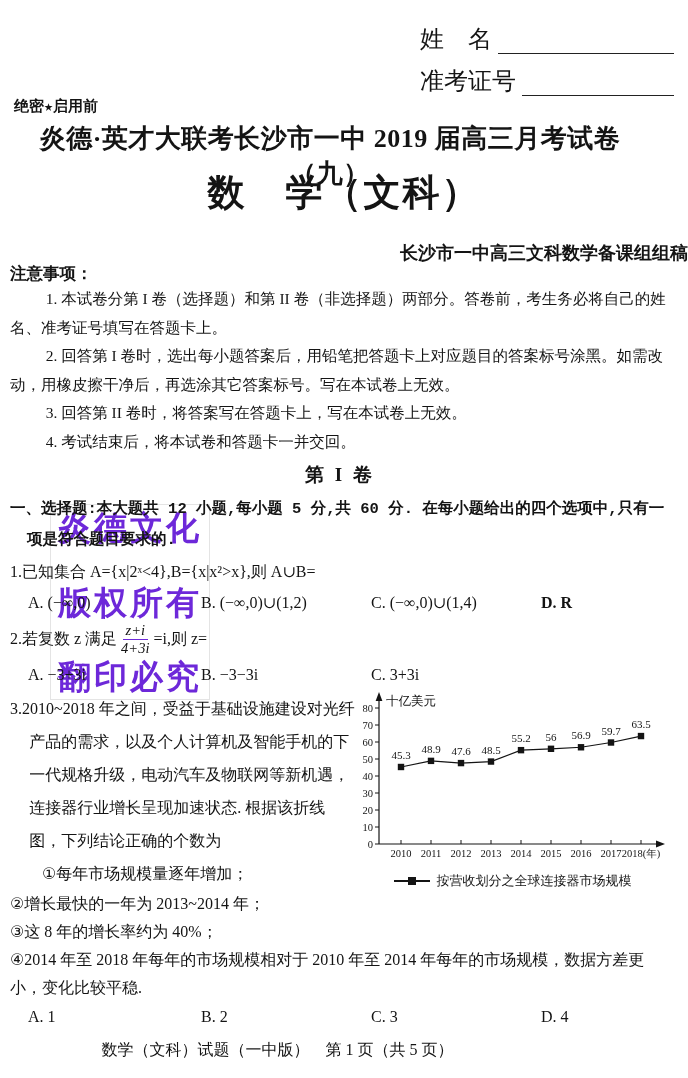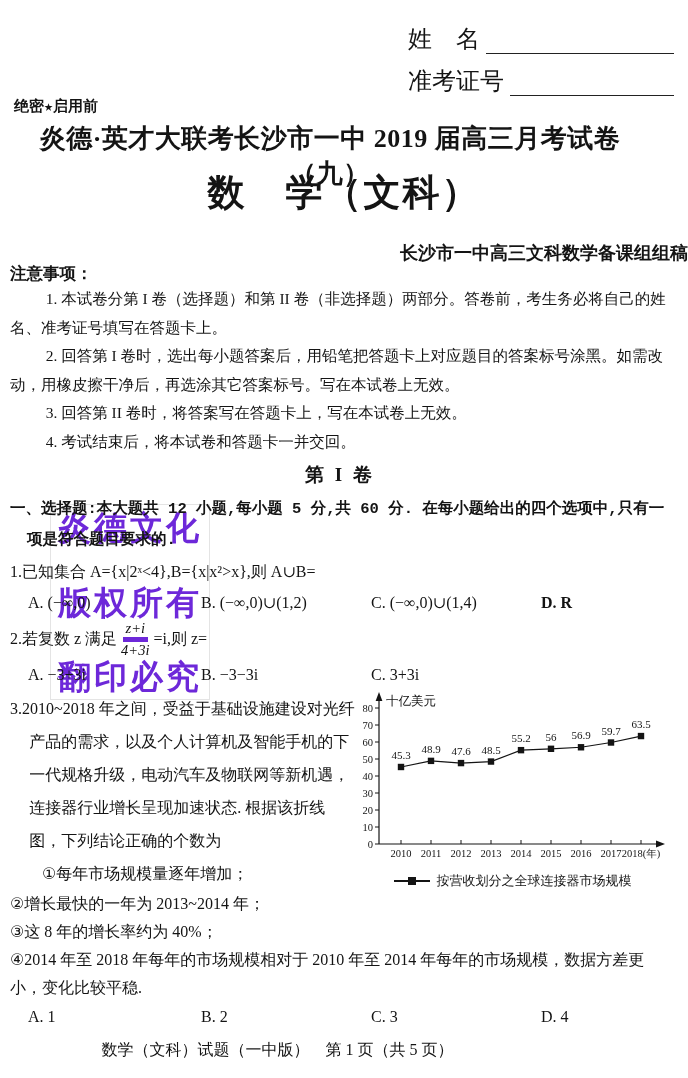--- a/index.html
+++ b/index.html
@@ -10,42 +10,42 @@
   .nowrap{white-space:nowrap;}
 
   .watermark{position:absolute;left:50px;top:504px;width:160px;height:196px;
     border:1px solid #e4e4e4;box-sizing:border-box;z-index:0;
     display:flex;flex-direction:column;justify-content:space-between;align-items:center;
     padding:6px 0;color:#6d28d9;font-family:"Liberation Sans","DejaVu Sans",sans-serif;
     font-weight:bold;font-size:33px;letter-spacing:3px;line-height:1;}
 
   .name-block{top:12px;left:408px;width:266px;}
   .name-row{display:flex;align-items:stretch;font-size:24px;height:42px;}
-  .name-row .lbl{white-space:pre;align-self:flex-end;line-height:1.2;}
+  .name-row .lbl{white-space:pre;align-self:flex-end;line-height:1.2;margin-left:12px;}
   .fill-line{flex:1;border-bottom:1.5px solid #222;margin-left:6px;}
 
   .secret{top:97px;left:14px;font-size:15px;font-weight:bold;}
   .exam-title{top:121px;left:0;width:660px;text-align:center;font-size:26px;font-weight:bold;letter-spacing:.5px;}
   .subject-title{top:168px;left:0;width:688px;text-align:center;font-size:37px;font-weight:bold;letter-spacing:2px;}
   .subtitle{top:241px;left:0;width:688px;text-align:right;font-size:18px;font-weight:bold;}
 
   .content{top:264px;left:10px;width:660px;}
   .notice-h{font-size:16.5px;font-weight:bold;line-height:21px;}
   .notice p{margin:0;font-size:15.5px;line-height:28.5px;text-indent:2.3em;}
   .part-title{text-align:center;font-size:19px;font-weight:bold;letter-spacing:3px;margin:6px 0;line-height:26px;}
   .section-h{font-size:15.5px;font-weight:bold;line-height:31px;}
   .section-h .l2{padding-left:1.1em;}
   .stem{font-size:16px;line-height:32px;}
   .opts{display:grid;grid-template-columns:173px 170px 170px auto;padding-left:18px;
         font-size:16px;line-height:30px;}
   .opts-q1 span:last-child{font-weight:bold;}
   .q2row{display:flex;align-items:center;font-size:16px;height:42px;}
   .frac{display:inline-flex;flex-direction:column;align-items:center;font-size:14.5px;
         line-height:1.15;margin:0 4px;font-style:italic;}
-  .frac .num{border-bottom:5px solid #6d28d9;padding:0 3px;}
+  .frac .num{border-bottom:1px solid #6d28d9;padding:0 3px;}
   .q3row{display:flex;margin-top:2px;}
   .q3left{width:356px;font-size:16px;line-height:33px;}
   .q3stem{padding-left:1.2em;text-indent:-1.2em;}
   .q3item1{padding-left:2em;}
   .q3right{flex:1;}
   .legend{display:flex;align-items:center;justify-content:center;font-size:13px;margin-top:-2px;}
   .leg-mark{display:inline-block;width:36px;height:2px;background:#141414;position:relative;margin-right:7px;}
   .leg-mark::after{content:'';position:absolute;left:14px;top:-3px;width:8px;height:8px;background:#141414;}
   .qitems p{margin:0;font-size:16px;line-height:28px;}
   .opts-q3{line-height:26px;margin-top:2px;}

